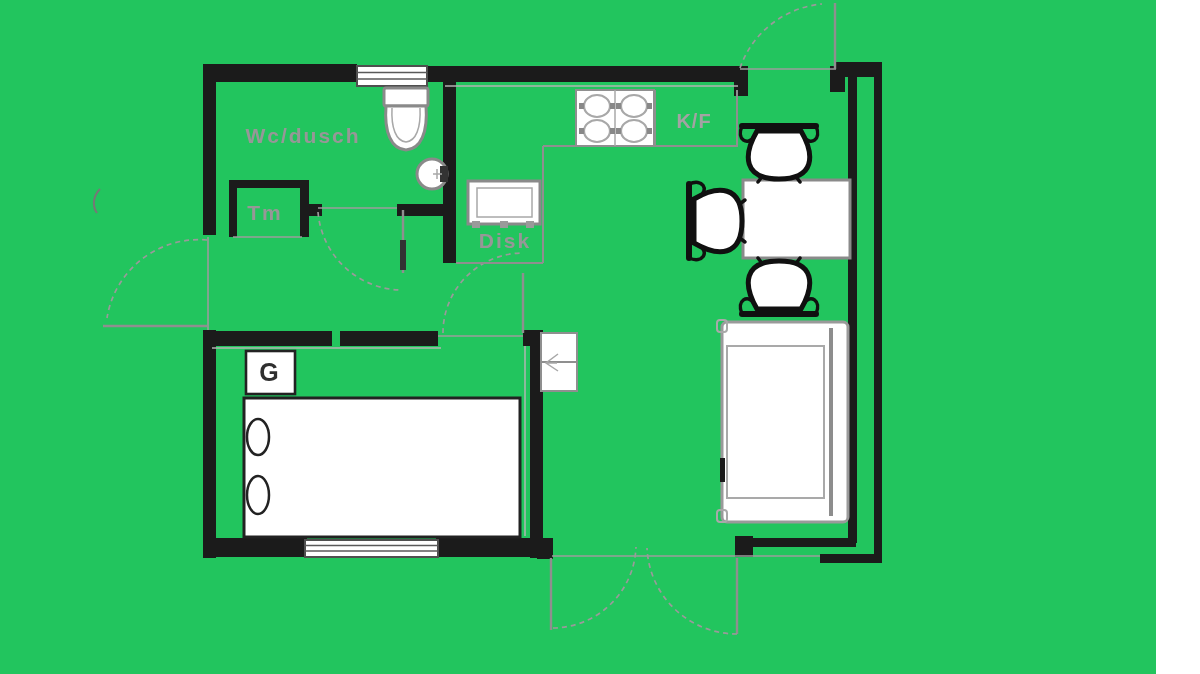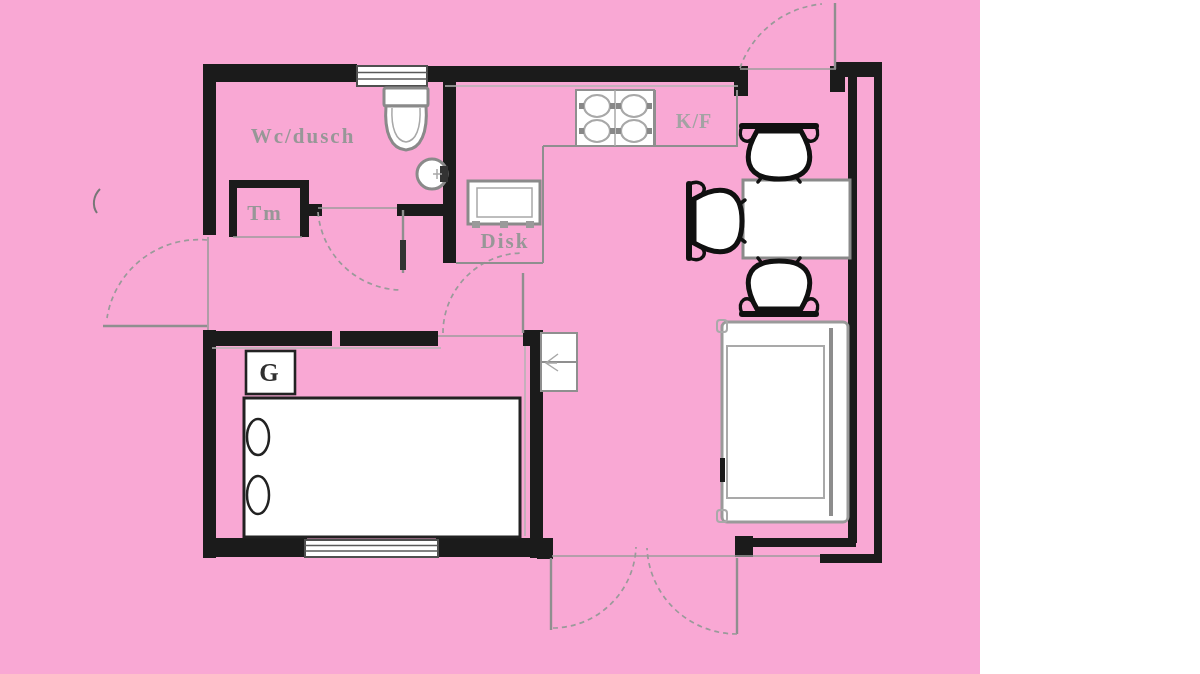--- a/index.html
+++ b/index.html
@@ -1,17 +1,17 @@
 <!DOCTYPE html>
 <html><head>
 <meta charset="utf-8">
 <style>
   html,body{margin:0;padding:0;background:#ffffff;}
-  .canvas{position:relative;width:980px;height:674px;background:#f9a8d4;overflow:hidden;
-          font-family:Liberation Serif, serif;}
+  .canvas{position:relative;width:1156px;height:674px;background:#22c55e;overflow:hidden;
+          font-family:Liberation Sans, sans-serif;}
   svg{display:block;}
   .wall{fill:#1b1b1b;stroke:none;}
   .wallface{stroke:#b3b3b3;stroke-width:1.5;fill:none;}
   .fix{stroke:#8a8a8a;stroke-width:3;fill:#ffffff;}
   .fixthin{stroke:#a8a8a8;stroke-width:1.5;fill:none;}
   .counter{stroke:#8f8f8f;stroke-width:2;fill:none;}
   .counter-w{stroke:#8f8f8f;stroke-width:2;fill:#ffffff;}
   .dark{stroke:#222222;stroke-width:3;fill:#ffffff;}
   .blackfill{fill:#333333;stroke:none;}
   .leaf{stroke:#8f8f8f;stroke-width:2.4;fill:none;}

